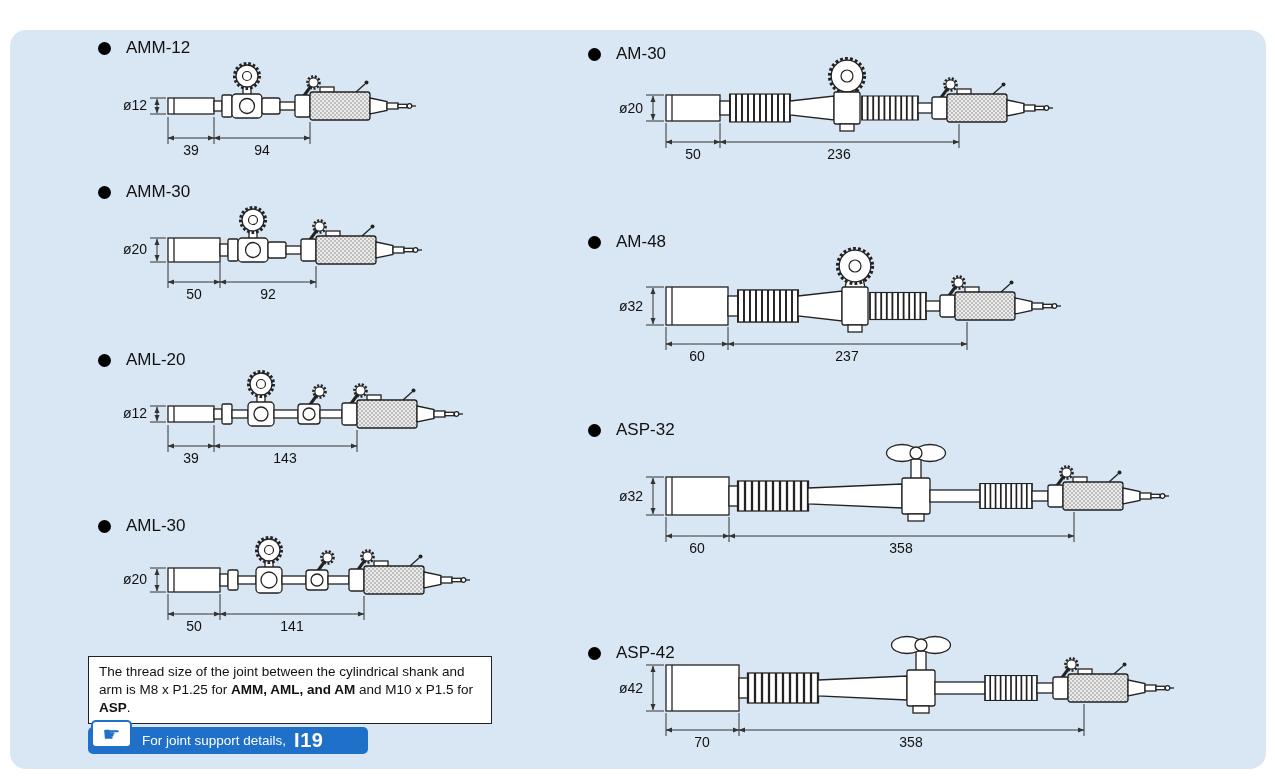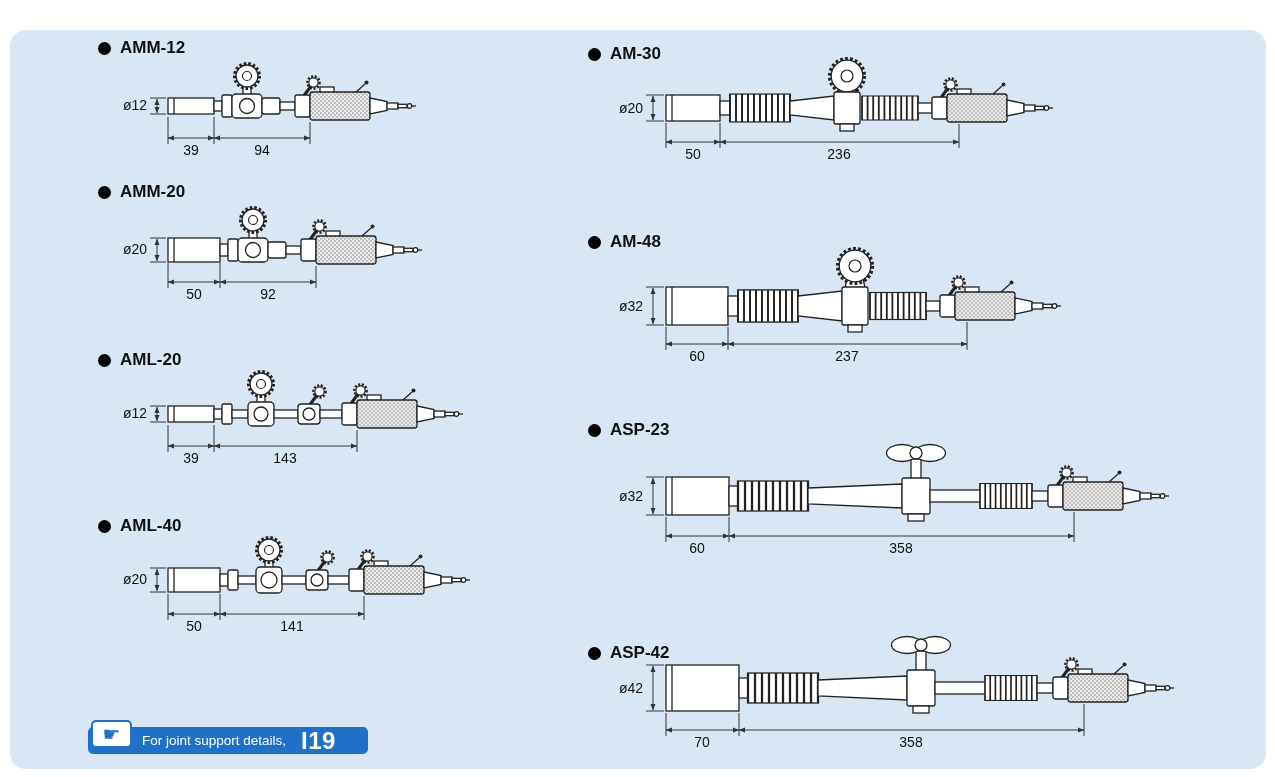--- a/index.html
+++ b/index.html
@@ -1,37 +1,37 @@
 <!DOCTYPE html>
 <html style="--panel-bg: #d9e7f4; --banner-blue: #1e70c8;"><head>
 <meta charset="utf-8">
 <style>
   * { margin:0; padding:0; box-sizing:border-box; }
   html,body { width:1275px; height:777px; background:#fff; font-family:"Liberation Sans",sans-serif; }
   .page { position:relative; width:1275px; height:777px; overflow:hidden; background:#fff; }
   .panel { position:absolute; left:10px; top:30px; width:1256px; height:739px;
            background:var(--panel-bg,#d9e7f4); border-radius:16px; }
-  .fig-label { position:absolute; display:flex; align-items:center; gap:9px;
-               font-size:17px; color:#111;font-weight:bold; }
+  .fig-label { position:absolute; display:flex; align-items:center; gap:15px;
+               font-size:17px; color:#111; }
   .bullet { width:13px; height:13px; border-radius:50%; background:#000; flex:0 0 auto; }
   svg.draw { position:absolute; overflow:visible; }
   .s  { fill:#fff; stroke:#222; stroke-width:1.3; }
   .sn { fill:none; stroke:#222; stroke-width:1.3; }
   .dim{ fill:none; stroke:#333; stroke-width:1; }
   text.d { font-family:"Liberation Sans",sans-serif; font-size:14px; fill:#111; }
   .note { position:absolute; left:88px; top:656px; width:404px; background:#fff;
           border:1.3px solid #222; padding:6px 10px; font-size:13.5px; line-height:1.33; color:#111; }
   .banner { position:absolute; left:88px; top:727px; width:280px; height:27px;
             background:var(--banner-blue,#1e70c8); border-radius:5px; color:#fff;
             display:flex; align-items:center; padding:0 10px 0 54px; font-size:13.5px; }
   .hand { position:absolute; left:3px; top:-7px; width:41px; height:28px; background:#fff;
           border:2px solid var(--banner-blue,#1e70c8); border-radius:5px;
           color:var(--banner-blue,#1e70c8); font-size:20px; line-height:1;
           display:flex; align-items:center; justify-content:center; }
-  .banner-ref { font-size:24px; font-weight:bold; margin-left:15px; letter-spacing:.5px; }
+  .banner-ref { font-size:20px; font-weight:bold; margin-left:8px; letter-spacing:.5px; }
 </style>
 </head>
 <body>
 
 <div class="page">
   <div class="panel"></div>
 
   <svg width="0" height="0" style="position:absolute" aria-hidden="true">
     <defs>
       <pattern id="stip" width="4" height="4" patternUnits="userSpaceOnUse">
@@ -127,21 +127,21 @@
         <line class="dim" x1="200" y1="62" x2="200" y2="84"></line>
       <line class="dim" x1="58" y1="78" x2="104" y2="78" marker-start="url(#arw)" marker-end="url(#arw)"></line>
       <line class="dim" x1="104" y1="78" x2="200" y2="78" marker-start="url(#arw)" marker-end="url(#arw)"></line>
       <text class="d" x="81" y="95" text-anchor="middle">39</text>
       <text class="d" x="152" y="95" text-anchor="middle">94</text>
     </g>
   </svg>
 
   <div class="fig-label" style="left:98px;top:182px">
     <span class="bullet"></span>
-    <span>AMM-20</span>
+    <span>AMM-30</span>
   </div>
   <svg class="draw" style="left:110px;top:200px" width="320" height="115" viewBox="0 0 320 115">
     <g>
       <line class="dim" x1="40" y1="38" x2="56" y2="38"></line>
         <line class="dim" x1="40" y1="62" x2="56" y2="62"></line>
       <line class="dim" x1="47" y1="39" x2="47" y2="61" marker-start="url(#arw)" marker-end="url(#arw)"></line>
       <text class="d" x="37" y="54" text-anchor="end">ø20</text>
     </g>
     <g>
       <rect class="s" x="58" y="38" width="52" height="24"></rect>
@@ -205,21 +205,21 @@
         <line class="dim" x1="247" y1="62" x2="247" y2="84"></line>
       <line class="dim" x1="58" y1="78" x2="104" y2="78" marker-start="url(#arw)" marker-end="url(#arw)"></line>
       <line class="dim" x1="104" y1="78" x2="247" y2="78" marker-start="url(#arw)" marker-end="url(#arw)"></line>
       <text class="d" x="81" y="95" text-anchor="middle">39</text>
       <text class="d" x="175" y="95" text-anchor="middle">143</text>
     </g>
   </svg>
 
   <div class="fig-label" style="left:98px;top:516px">
     <span class="bullet"></span>
-    <span>AML-40</span>
+    <span>AML-30</span>
   </div>
   <svg class="draw" style="left:110px;top:534px" width="365" height="112" viewBox="0 0 365 112">
     <g>
       <line class="dim" x1="40" y1="34" x2="56" y2="34"></line>
         <line class="dim" x1="40" y1="58" x2="56" y2="58"></line>
       <line class="dim" x1="47" y1="35" x2="47" y2="57" marker-start="url(#arw)" marker-end="url(#arw)"></line>
       <text class="d" x="37" y="50" text-anchor="end">ø20</text>
     </g>
     <g>
       <rect class="s" x="58" y="34" width="52" height="24"></rect>
@@ -244,20 +244,21 @@
       <line class="dim" x1="58" y1="60" x2="58" y2="86"></line>
         <line class="dim" x1="110" y1="60" x2="110" y2="86"></line>
         <line class="dim" x1="254" y1="62" x2="254" y2="86"></line>
       <line class="dim" x1="58" y1="80" x2="110" y2="80" marker-start="url(#arw)" marker-end="url(#arw)"></line>
       <line class="dim" x1="110" y1="80" x2="254" y2="80" marker-start="url(#arw)" marker-end="url(#arw)"></line>
       <text class="d" x="84" y="97" text-anchor="middle">50</text>
       <text class="d" x="182" y="97" text-anchor="middle">141</text>
     </g>
   </svg>
 
+  <div class="note"><span>The thread size of the joint between the cylindrical shank and arm is M8 x P1.25 for </span><b>AMM, AML, and AM</b><span> and M10 x P1.5 for </span><b>ASP</b><span>.</span></div>
 
   <div class="banner">
     <span class="hand">☛</span>
     <span>For joint support details,</span>
     <span class="banner-ref">I19</span>
   </div>
 
   <div class="fig-label" style="left:588px;top:44px">
     <span class="bullet"></span>
     <span>AM-30</span>
@@ -329,21 +330,21 @@
         <line class="dim" x1="365" y1="76" x2="365" y2="104"></line>
       <line class="dim" x1="64" y1="98" x2="126" y2="98" marker-start="url(#arw)" marker-end="url(#arw)"></line>
       <line class="dim" x1="126" y1="98" x2="365" y2="98" marker-start="url(#arw)" marker-end="url(#arw)"></line>
       <text class="d" x="95" y="115" text-anchor="middle">60</text>
       <text class="d" x="245" y="115" text-anchor="middle">237</text>
     </g>
   </svg>
 
   <div class="fig-label" style="left:588px;top:420px">
     <span class="bullet"></span>
-    <span>ASP-23</span>
+    <span>ASP-32</span>
   </div>
   <svg class="draw" style="left:602px;top:432px" width="590" height="135" viewBox="0 0 590 135">
     <g>
       <line class="dim" x1="44" y1="45" x2="62" y2="45"></line>
         <line class="dim" x1="44" y1="83" x2="62" y2="83"></line>
       <line class="dim" x1="51" y1="46" x2="51" y2="82" marker-start="url(#arw)" marker-end="url(#arw)"></line>
       <text class="d" x="41" y="69" text-anchor="end">ø32</text>
     </g>
     <g>
       <rect class="s" x="64" y="45" width="63" height="38"></rect>

